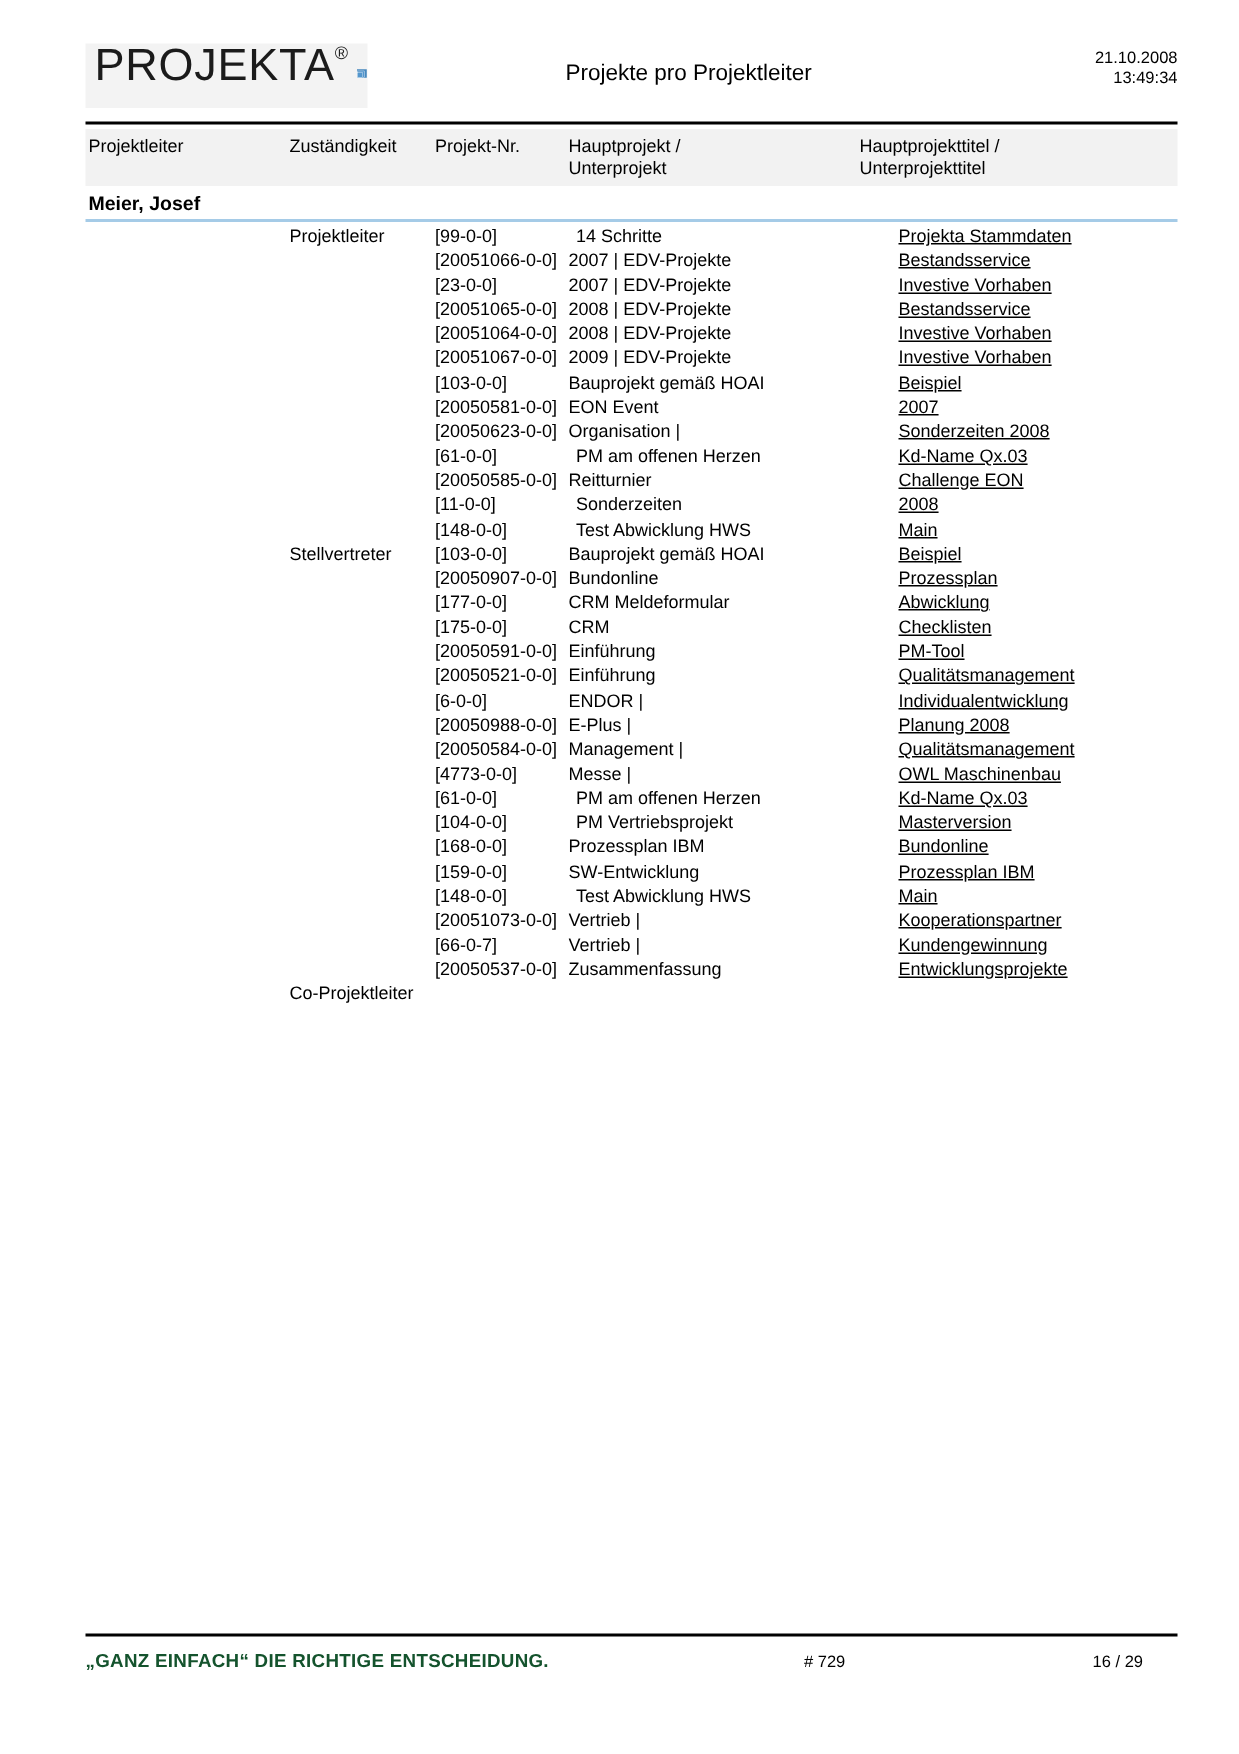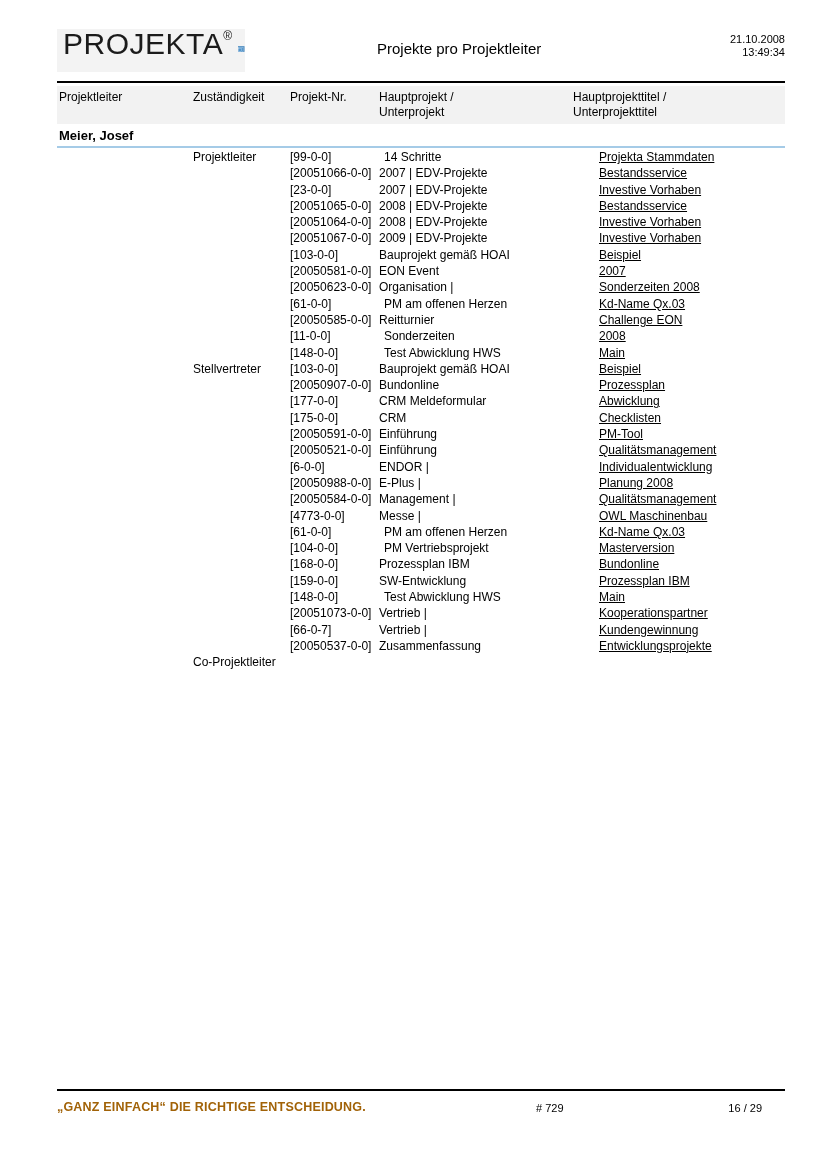--- a/index.html
+++ b/index.html
@@ -38,21 +38,21 @@
   
   .rows { position:absolute; left:57px; top:149px; width:728px; font-size:12px; }
   .row { position:relative; height:16.3px; line-height:16.3px; white-space:nowrap; }
   .row .role  { position:absolute; left:136px; }
   .row .nr    { position:absolute; left:233px; width:86px; overflow:hidden; }
   .row .proj  { position:absolute; left:322px; width:193px; overflow:hidden; }
   .row .proj.indent { left:327px; }
   .row .ptitle { position:absolute; left:542px;text-decoration:underline; }
 
   
-  .slogan { position:absolute; left:57px; top:1100px; font-size:12.5px; font-weight:bold; color:#a16207; letter-spacing:0.2px; }
+  .slogan { position:absolute; left:57px; top:1100px; font-size:12.5px; font-weight:bold; color:#14532d; letter-spacing:0.2px; }
   .report-no { position:absolute; left:536px; top:1102px; font-size:11px; }
   .page-no { position:absolute; right:64px; top:1102px; font-size:11px;margin-left:28px; }
 </style>
 </head>
 <body>
 
 <div class="page">
 
   <div class="logo">
     <span class="logo-text"><span>PROJEKTA</span><sup>®</sup></span>

